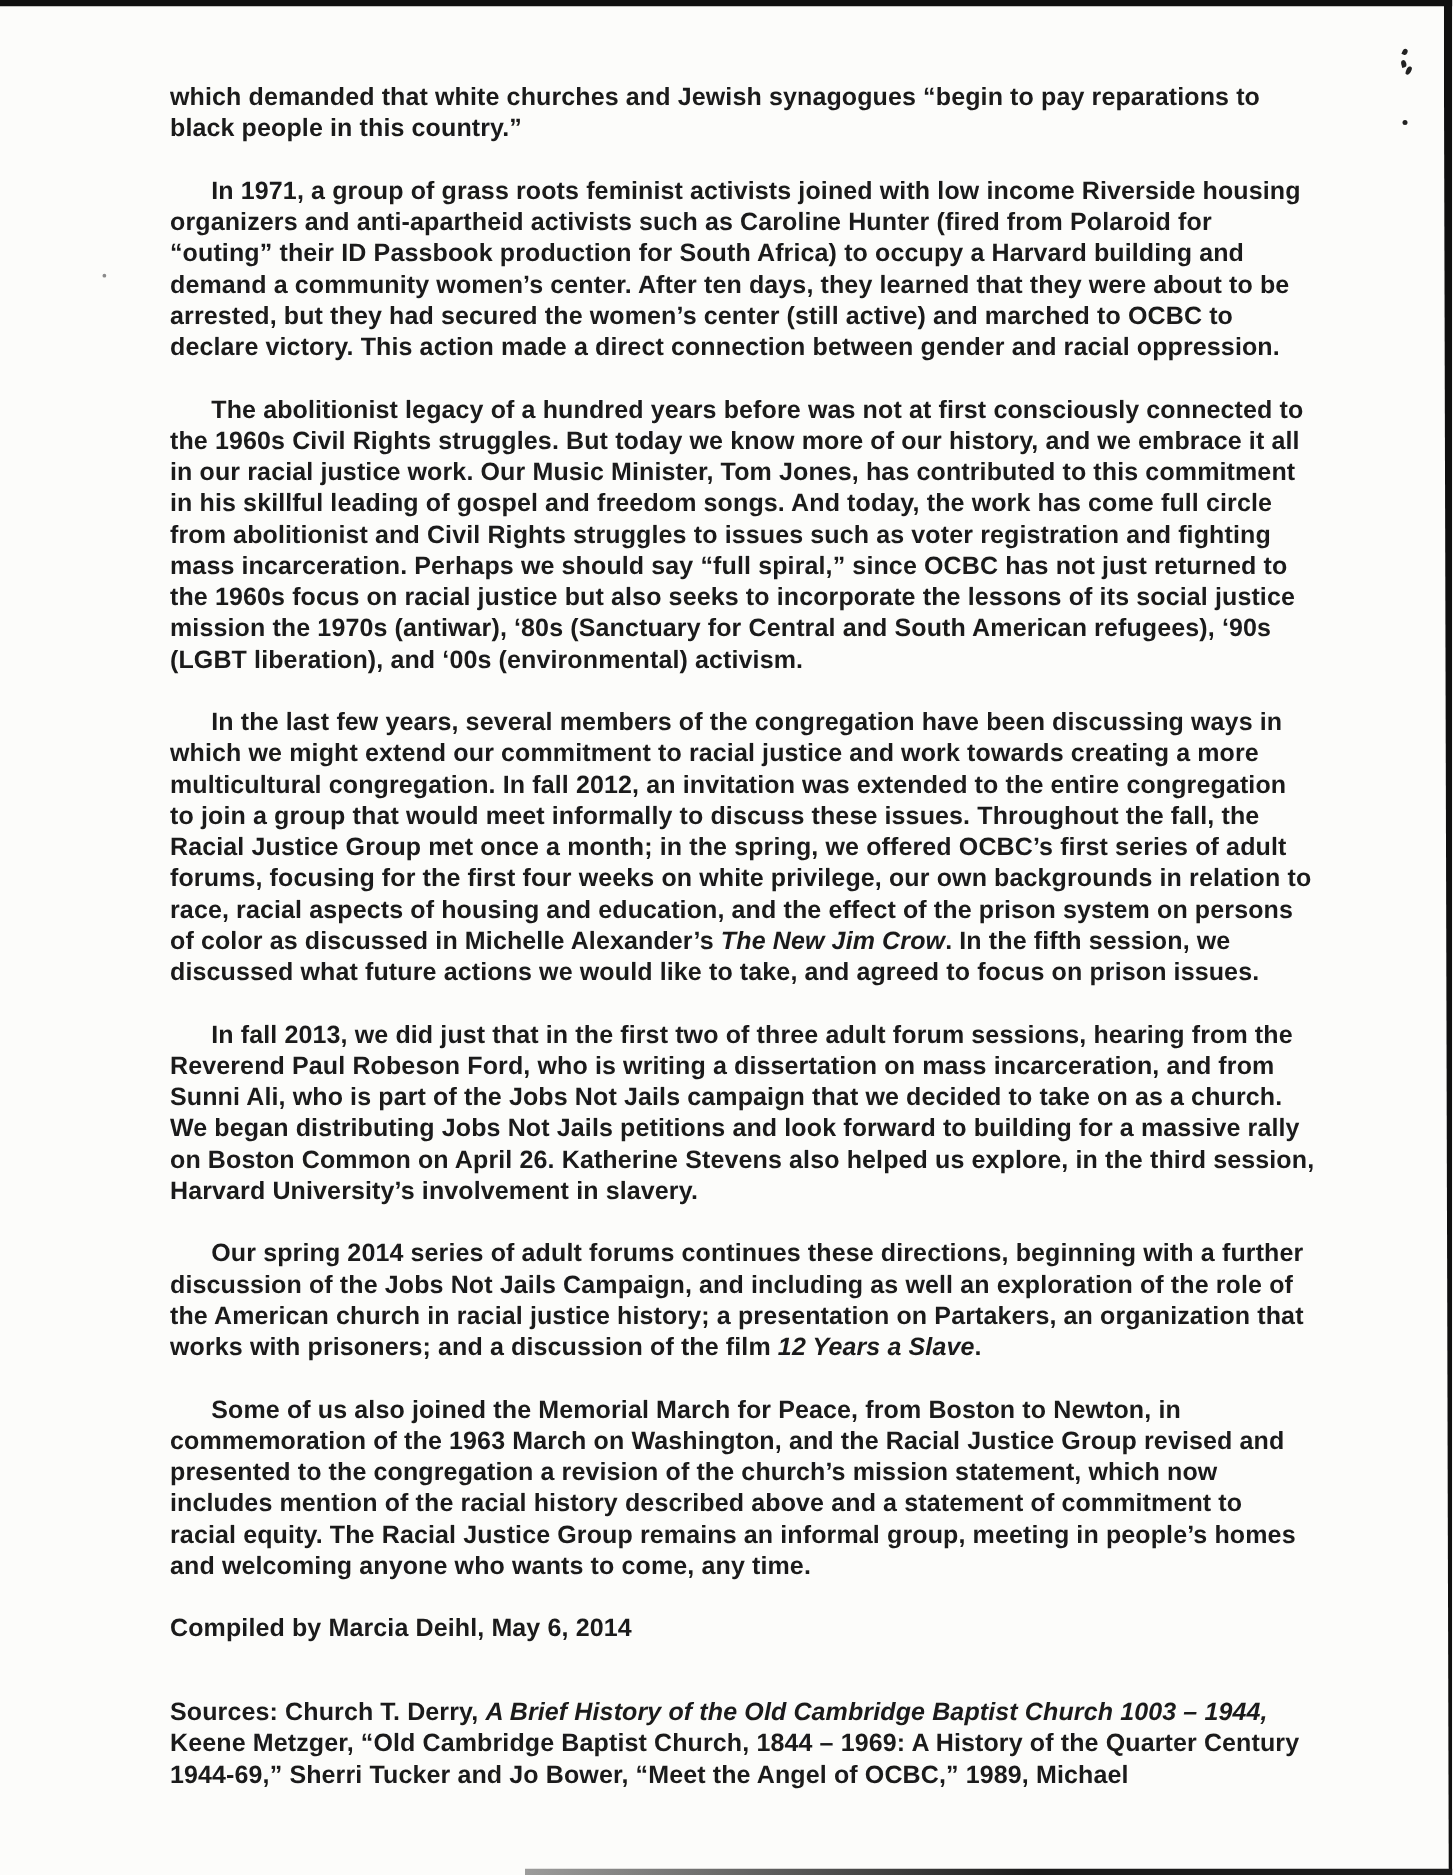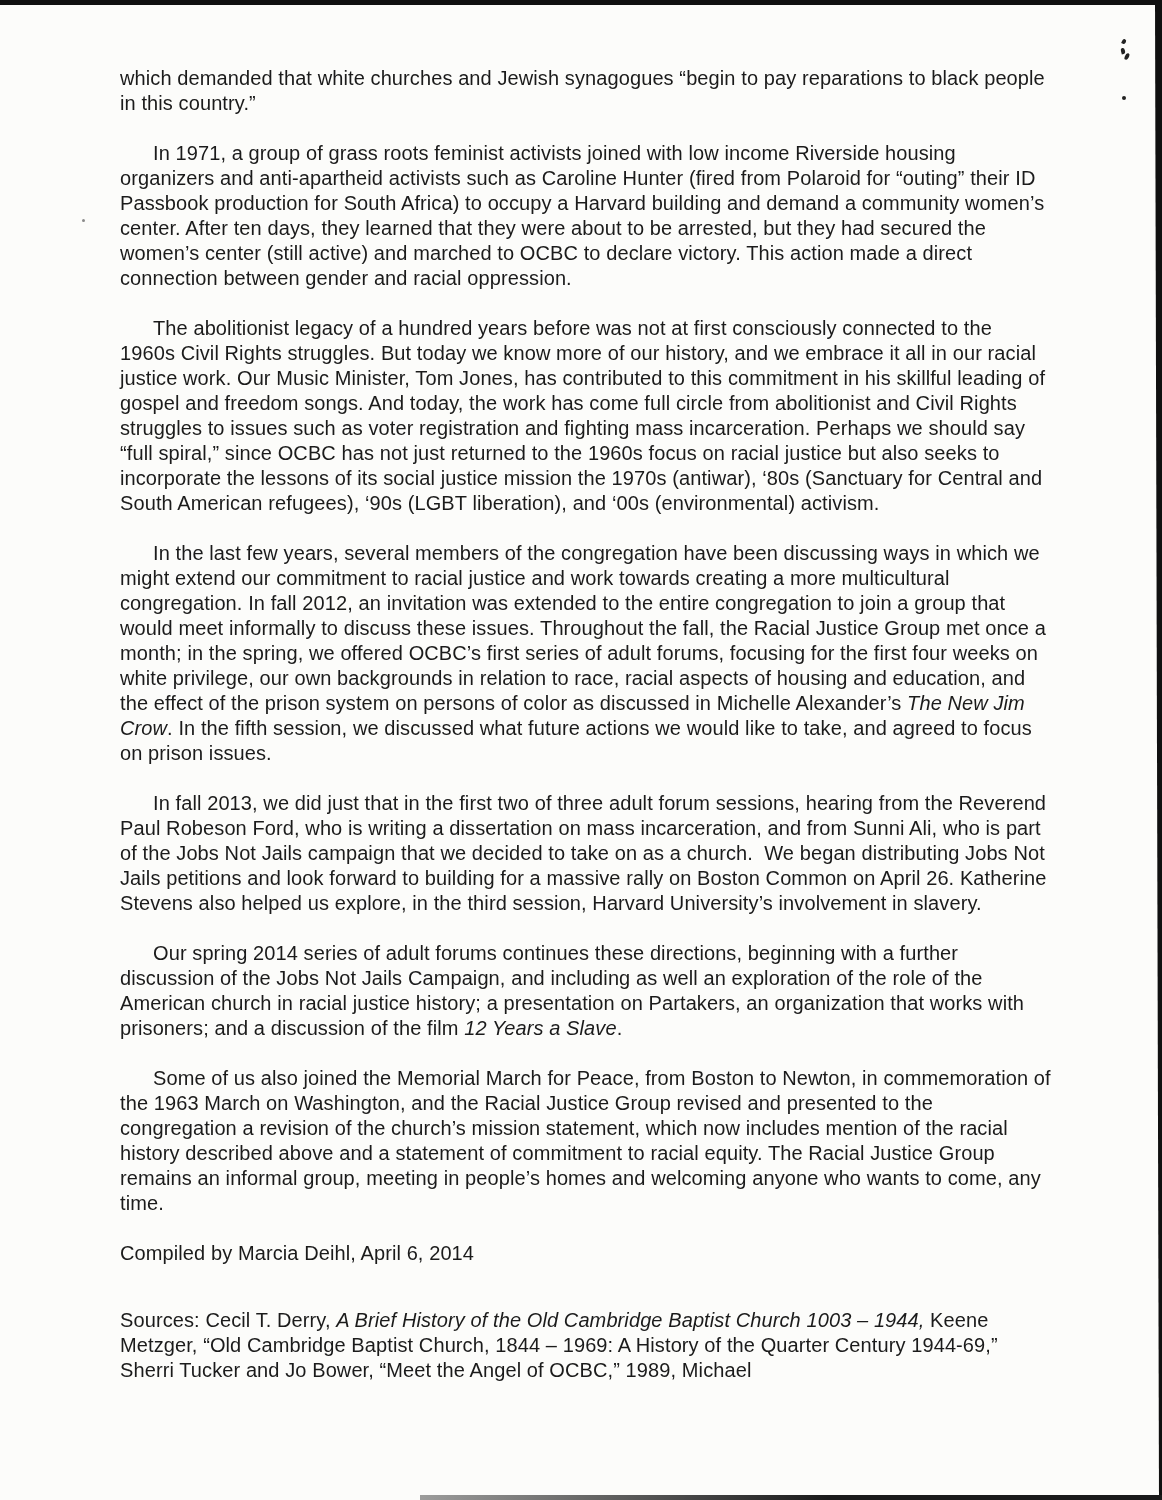--- a/index.html
+++ b/index.html
@@ -50,22 +50,23 @@
     position: absolute;
     left: 120px;
     top: 66px;
     width: 932px;
     font-size: 20px;
     line-height: 25px;
     letter-spacing: 0.1px;
     color: var(--ink, #1b1b1b);
   }
   .content p {
-    margin: 0 0 25px 0;
+    margin: 0 0 25px 16px;
     white-space: pre-wrap;
+    font-weight: bold;
   }
   .content p.indent { text-indent: 33px; }
   .content p.sources { margin-top: 42px; }
   .content .italic { font-style: italic; }
 </style>
 </head>
 <body>
 
 <div class="page">
   <div class="scan-edge-top"></div>
@@ -77,16 +78,16 @@
   <div class="speck d"></div>
   <div class="speck e"></div>
   <div class="content">
       <p class="body"><span>which demanded that white churches and Jewish synagogues “begin to pay reparations to black people in this country.”</span></p>
       <p class="indent body"><span>In 1971, a group of grass roots feminist activists joined with low income Riverside housing organizers and anti-apartheid activists such as Caroline Hunter (fired from Polaroid for “outing” their ID Passbook production for South Africa) to occupy a Harvard building and demand a community women’s center. After ten days, they learned that they were about to be arrested, but they had secured the women’s center (still active) and marched to OCBC to declare victory. This action made a direct connection between gender and racial oppression.</span></p>
       <p class="indent body"><span>The abolitionist legacy of a hundred years before was not at first consciously connected to the 1960s Civil Rights struggles. But today we know more of our history, and we embrace it all in our racial justice work. Our Music Minister, Tom Jones, has contributed to this commitment in his skillful leading of gospel and freedom songs. And today, the work has come full circle from abolitionist and Civil Rights struggles to issues such as voter registration and fighting mass incarceration. Perhaps we should say “full spiral,” since OCBC has not just returned to the 1960s focus on racial justice but also seeks to incorporate the lessons of its social justice mission the 1970s (antiwar), ‘80s (Sanctuary for Central and South American refugees), ‘90s (LGBT liberation), and ‘00s (environmental) activism.</span></p>
       <p class="indent body"><span>In the last few years, several members of the congregation have been discussing ways in which we might extend our commitment to racial justice and work towards creating a more multicultural congregation. In fall 2012, an invitation was extended to the entire congregation to join a group that would meet informally to discuss these issues. Throughout the fall, the Racial Justice Group met once a month; in the spring, we offered OCBC’s first series of adult forums, focusing for the first four weeks on white privilege, our own backgrounds in relation to race, racial aspects of housing and education, and the effect of the prison system on persons of color as discussed in Michelle Alexander’s </span><span class="italic">The New Jim Crow</span><span>. In the fifth session, we discussed what future actions we would like to take, and agreed to focus on prison issues.</span></p>
       <p class="indent body"><span>In fall 2013, we did just that in the first two of three adult forum sessions, hearing from the Reverend Paul Robeson Ford, who is writing a dissertation on mass incarceration, and from Sunni Ali, who is part of the Jobs Not Jails campaign that we decided to take on as a church.  We began distributing Jobs Not Jails petitions and look forward to building for a massive rally on Boston Common on April 26. Katherine Stevens also helped us explore, in the third session, Harvard University’s involvement in slavery.</span></p>
       <p class="indent body"><span>Our spring 2014 series of adult forums continues these directions, beginning with a further discussion of the Jobs Not Jails Campaign, and including as well an exploration of the role of the American church in racial justice history; a presentation on Partakers, an organization that works with prisoners; and a discussion of the film </span><span class="italic">12 Years a Slave</span><span>.</span></p>
       <p class="indent body"><span>Some of us also joined the Memorial March for Peace, from Boston to Newton, in commemoration of the 1963 March on Washington, and the Racial Justice Group revised and presented to the congregation a revision of the church’s mission statement, which now includes mention of the racial history described above and a statement of commitment to racial equity. The Racial Justice Group remains an informal group, meeting in people’s homes and welcoming anyone who wants to come, any time.</span></p>
-      <p class="byline"><span>Compiled by Marcia Deihl, April 6, 2014</span></p>
-      <p class="sources"><span>Sources: Cecil T. Derry, </span><span class="italic">A Brief History of the Old Cambridge Baptist Church 1003 – 1944,</span><span> Keene Metzger, “Old Cambridge Baptist Church, 1844 – 1969: A History of the Quarter Century 1944-69,” Sherri Tucker and Jo Bower, “Meet the Angel of OCBC,” 1989, Michael</span></p>
+      <p class="byline"><span>Compiled by Marcia Deihl, May 6, 2014</span></p>
+      <p class="sources"><span>Sources: Church T. Derry, </span><span class="italic">A Brief History of the Old Cambridge Baptist Church 1003 – 1944,</span><span> Keene Metzger, “Old Cambridge Baptist Church, 1844 – 1969: A History of the Quarter Century 1944-69,” Sherri Tucker and Jo Bower, “Meet the Angel of OCBC,” 1989, Michael</span></p>
     </div>
 </div>
 
 </body></html>

